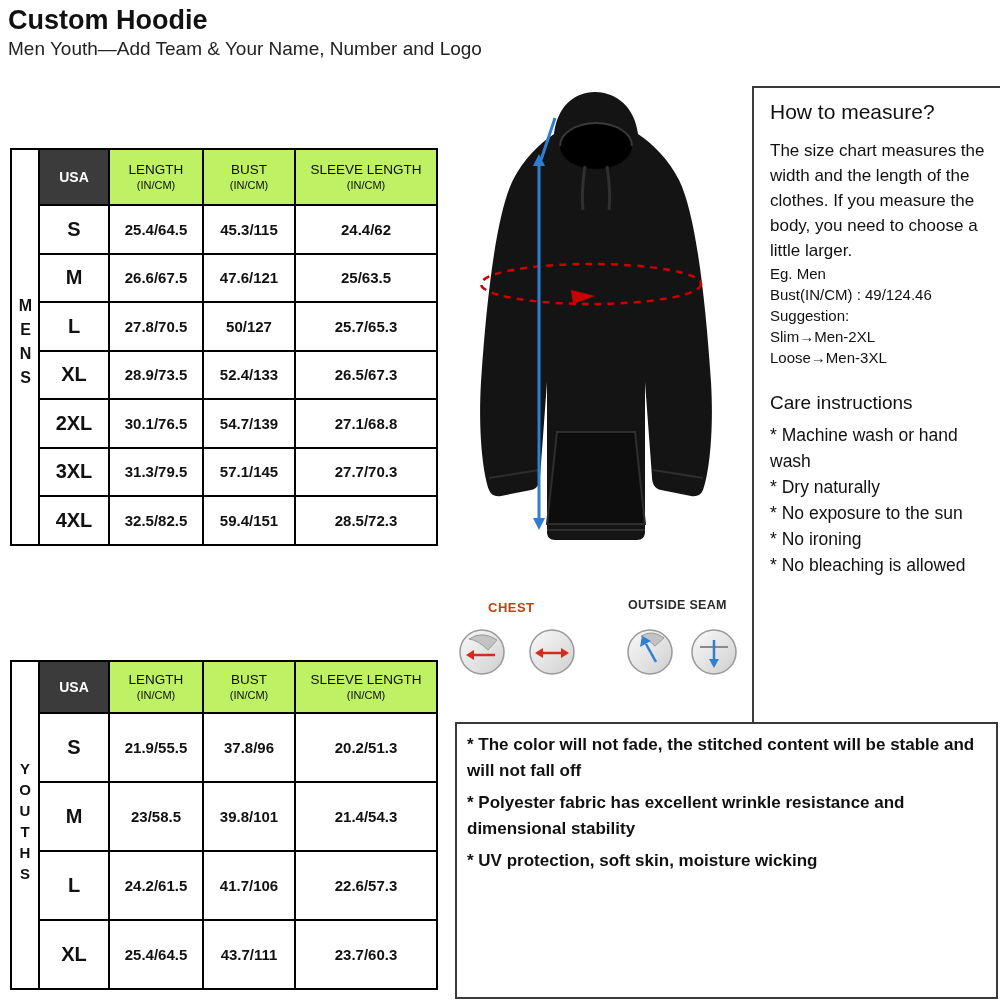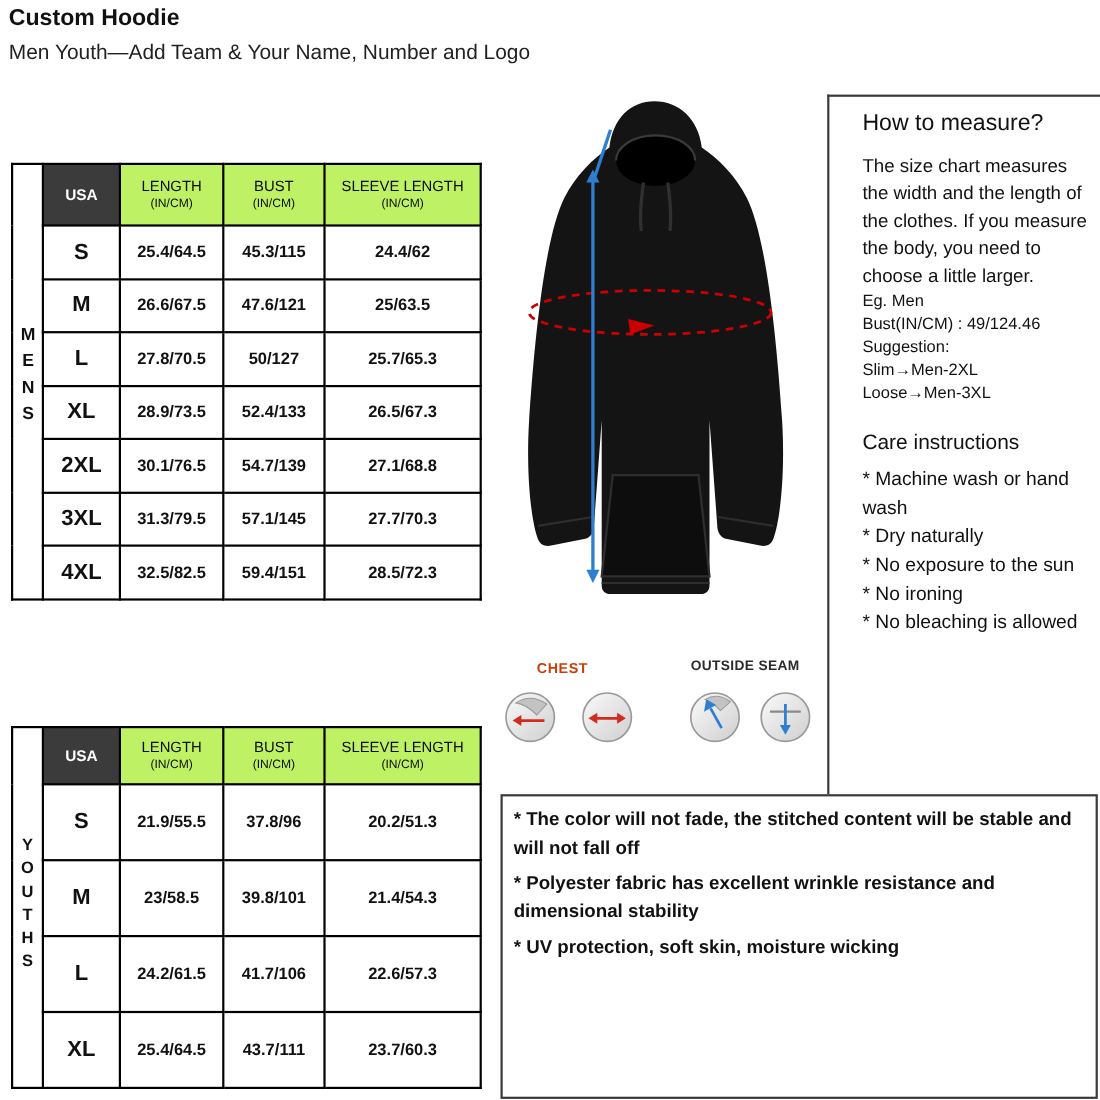--- a/index.html
+++ b/index.html
@@ -1,20 +1,20 @@
 <!DOCTYPE html>
 <html><head>
 <meta charset="utf-8">
 <style>
   * { margin:0; padding:0; box-sizing:border-box; }
   html,body { background:#fff; }
   body { font-family:"Liberation Sans","DejaVu Sans",sans-serif; color:#111; }
   .page { position:relative; width:1000px; height:1000px; background:#fff; overflow:hidden; }
 
-  .title { position:absolute; left:8px; top:5px; font-size:21px; font-weight:bold; color:#111; }
+  .title { position:absolute; left:8px; top:5px; font-size:27px; font-weight:bold; color:#111; }
   .subtitle { position:absolute; left:8px; top:38px; font-size:19px; font-weight:500; color:#222; }
 
   table.size-table { position:absolute; border-collapse:collapse; table-layout:fixed; background:#fff; }
   table.size-table td, table.size-table th { border:2px solid #000; text-align:center; vertical-align:middle; padding:0; }
   th.usa { background:#3b3b3b; color:#fff; font-size:14px; font-weight:bold; }
   th.colhead { background:#bef264; color:#0c0c0c; font-weight:normal; }
   .colhead .main { font-size:13.5px; line-height:16px; }
   .colhead .sub { font-size:11px; line-height:14px; }
   td.group { background:#fff; }
   .vert { writing-mode:vertical-rl; text-orientation:upright; font-weight:bold; font-size:16px; letter-spacing:7px; display:inline-block; }
@@ -26,21 +26,21 @@
   #youths-table tr.hrow { height:52px; }
 
   .hoodie-wrap { position:absolute; left:435px; top:82px; width:320px; height:525px; }
 
   .chest-label { position:absolute; left:488px; top:600px; font-size:13px; font-weight:bold; color:#c2410c; letter-spacing:.5px; }
   .seam-label { position:absolute; left:628px; top:598px; font-size:12.5px; font-weight:bold; color:#2b2b2b; letter-spacing:.3px; }
   .chest-icons { position:absolute; left:457px; top:626px; display:flex; gap:20px; }
   .seam-icons { position:absolute; left:625px; top:626px; display:flex; gap:14px; }
 
   .measure-panel { position:absolute; left:752px; top:86px; width:248px; height:636px;
-    border-top:2px solid #3a3a3a; border-left:2px solid #3a3a3a; padding:12px 10px 0 30px; }
+    border-top:2px solid #3a3a3a; border-left:2px solid #3a3a3a; padding:12px 10px 0 16px; }
   .m-heading { font-size:21px; color:#111; margin-bottom:14px; }
   .m-body { font-size:17px; line-height:25px; color:#111; }
   .m-eg { font-size:15px; font-weight:normal; line-height:21px; }
   .m-care-heading { font-size:19px; margin-top:24px; }
   .m-care { margin-top:8px; font-size:17.5px; line-height:26px; }
 
   .desc-panel { position:absolute; left:455px; top:722px; width:543px; height:277px;
     border:2px solid #3a3a3a; padding:8px 10px 0 10px; }
   .d-para { font-size:17px; font-weight:600; line-height:26px; margin-bottom:6px; }
   .d-bullet { font-size:17px; font-weight:600; line-height:26px; margin-bottom:6px; }

